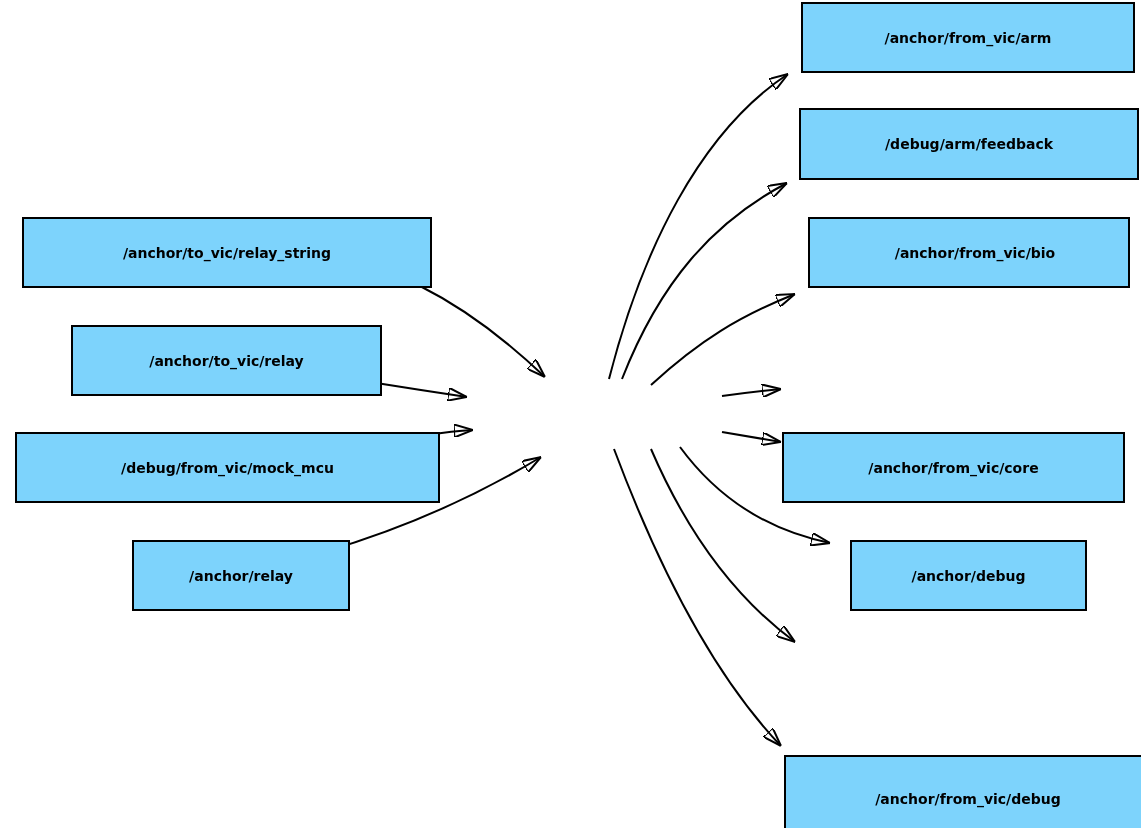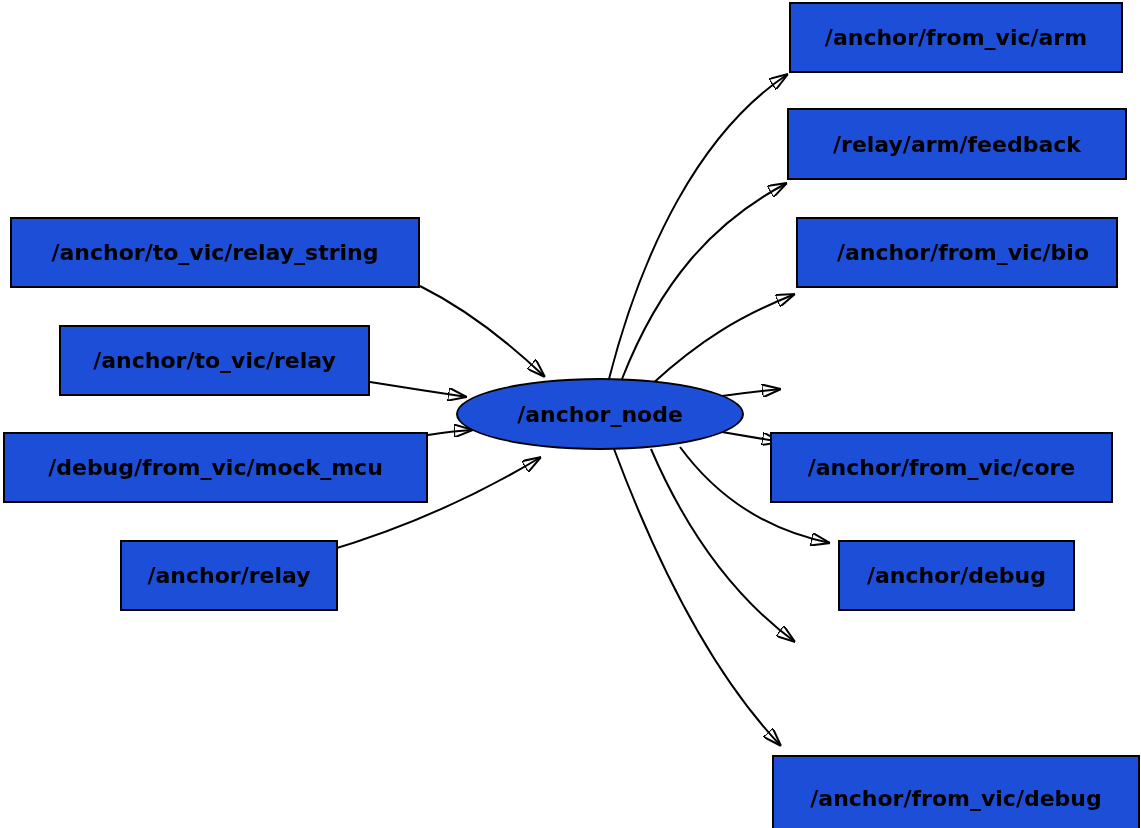--- a/index.html
+++ b/index.html
@@ -23,29 +23,30 @@
     height: 828px;
   }
   .edge-layer path {
     fill: none;
     stroke: #000000;
     stroke-width: 2;
   }
   .node {
     position: absolute;
     box-sizing: border-box;
-    background: #1d4ed8;
+    background: #7dd3fc;
     border: 2px solid #000000;
     display: flex;
     align-items: center;
     justify-content: center;
     color: #000000;
-    font-size: 22px;
+    font-size: 14px;
     font-weight: 600;
     white-space: nowrap;
+    margin-left: 12px;
   }
   .node.ellipse {
     border-radius: 50%;
   }
   .node span {
     display: block;
   }
 </style>
 </head>
 <body>
@@ -78,29 +79,26 @@
   <div class="node" style="left:59px; top:325px; width:311px; height:71px;">
     <span>/anchor/to_vic/relay</span>
   </div>
   <div class="node" style="left:3px; top:432px; width:425px; height:71px;">
     <span>/debug/from_vic/mock_mcu</span>
   </div>
   <div class="node" style="left:120px; top:540px; width:218px; height:71px;">
     <span>/anchor/relay</span>
   </div>
 
-  <div class="node ellipse" style="left:456px; top:378px; width:288px; height:72px;">
-    <span>/anchor_node</span>
-  </div>
 
   <div class="node" style="left:789px; top:2px; width:334px; height:71px;">
     <span>/anchor/from_vic/arm</span>
   </div>
   <div class="node" style="left:787px; top:108px; width:340px; height:72px;">
-    <span>/relay/arm/feedback</span>
+    <span>/debug/arm/feedback</span>
   </div>
   <div class="node" style="left:796px; top:217px; width:322px; height:71px;padding-left:12px;">
     <span>/anchor/from_vic/bio</span>
   </div>
   <div class="node" style="left:770px; top:432px; width:343px; height:71px;">
     <span>/anchor/from_vic/core</span>
   </div>
   <div class="node" style="left:838px; top:540px; width:237px; height:71px;">
     <span>/anchor/debug</span>
   </div>

